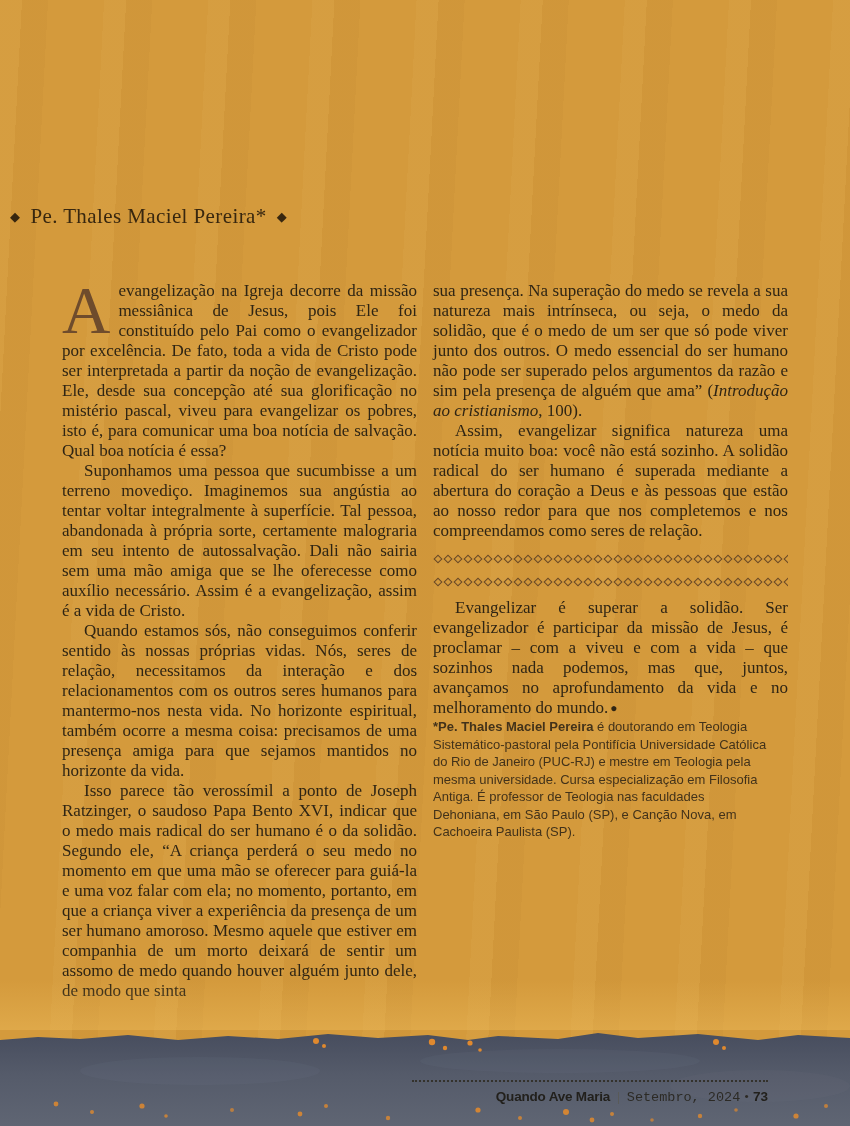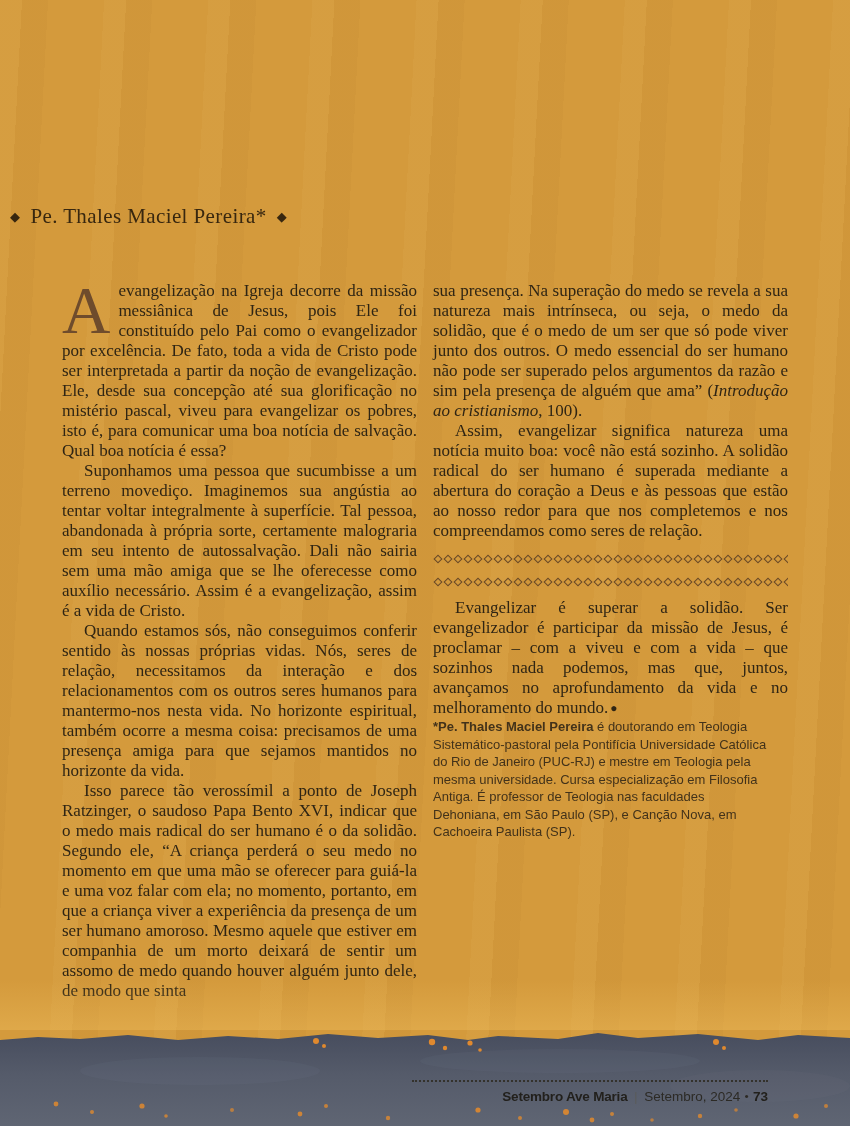--- a/index.html
+++ b/index.html
@@ -59,21 +59,21 @@
   }
   .landscape{position:absolute; left:0; bottom:0; width:850px; height:100px; display:block;}
   
   .footer{
     position:absolute; top:1080px; right:82px; width:356px; z-index:2;
     border-top:2px dotted #34322c; padding-top:7px; text-align:right;
     font-size:13.5px; color:var(--footer-ink);
   }
   .footer .mag{font-family:"Liberation Sans", sans-serif; font-weight:bold; letter-spacing:-.2px;}
   .footer .sep{color:#5a5850; margin:0 7px; font-weight:normal;}
-  .footer .date{font-family:Liberation Sans, sans-serif; color:#2c2a25;margin-top:10px;}
+  .footer .date{font-family:Liberation Mono, monospace; color:#2c2a25;margin-top:10px;}
   .footer .dot{margin:0 4px; color:#2c2a25;}
   .footer .num{font-family:"Liberation Sans", sans-serif; font-weight:bold;}
 </style>
 </head>
 <body>
 
 <div class="page">
 
   <div class="byline">
     <span class="orn">◆</span><span>Pe. Thales Maciel Pereira*</span><span class="orn">◆</span>
@@ -153,16 +153,16 @@
       <circle cx="612" cy="88" r="2" opacity=".8"></circle>
         <circle cx="652" cy="94" r="1.8" opacity=".7"></circle>
       <circle cx="700" cy="90" r="2.2" opacity=".8"></circle>
         <circle cx="736" cy="84" r="1.8" opacity=".7"></circle>
       <circle cx="796" cy="90" r="2.6" opacity=".85"></circle>
         <circle cx="826" cy="80" r="2" opacity=".75"></circle>
     </g>
   </svg>
 
   <div class="footer">
-    <span class="mag">Setembro Ave Maria</span><span class="sep">|</span><span class="date">Setembro, 2024</span><span class="dot">•</span><span class="num">73</span>
+    <span class="mag">Quando Ave Maria</span><span class="sep">|</span><span class="date">Setembro, 2024</span><span class="dot">•</span><span class="num">73</span>
   </div>
 
 </div>
 
 </body></html>

